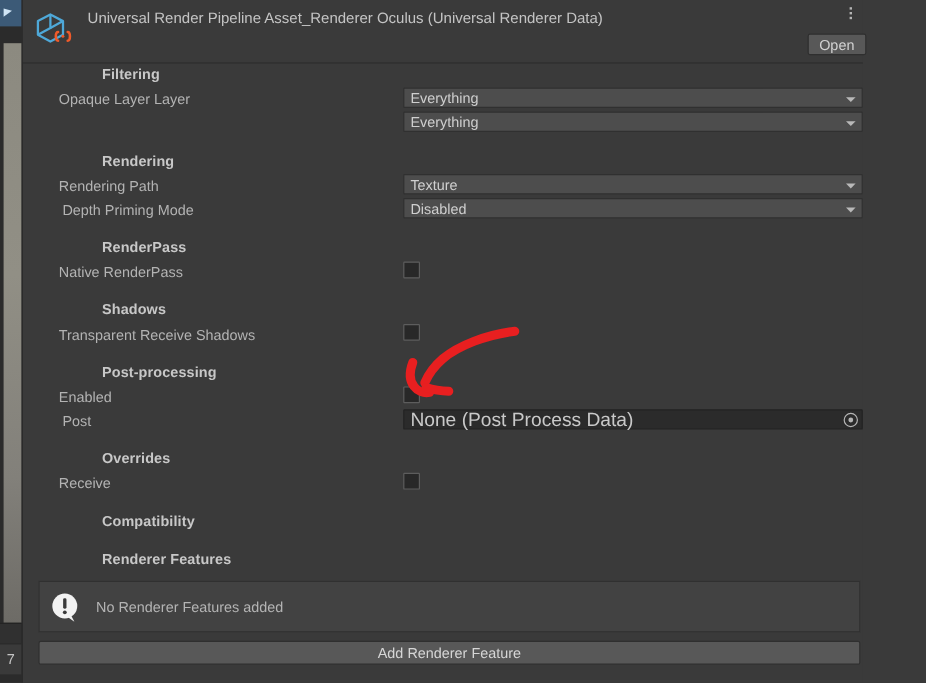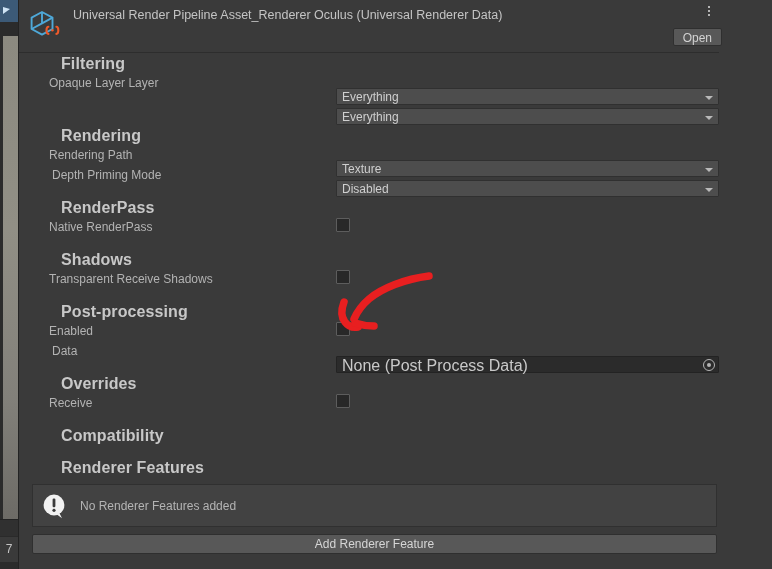--- a/index.html
+++ b/index.html
@@ -36,27 +36,27 @@
   .kebab{position:absolute;right:3px;top:6px;width:14px;height:16px;}
   .kebab i{display:block;width:2px;height:2px;background:#b5b5b5;margin:0 auto 2px auto;}
   .open-btn{position:absolute;right:-3px;top:28px;height:18px;padding:0 9px;
             background:#585858;border:1px solid #2f2f2f;border-radius:2px;
             color:#d2d2d2;font-size:12px;line-height:18px;box-sizing:border-box;}
   .hdr-rule{position:absolute;left:0;right:0;top:52px;height:1px;background:#2d2d2d;}
 
   
   .body{position:absolute;left:0;top:53px;right:0;bottom:0;}
   .row{position:relative;height:20px;}
-  .sect{position:absolute;left:6px;top:2px;font-size:16px;font-weight:bold;color:#c8c8c8;letter-spacing:.1px;padding-left:36px;}
+  .sect{position:absolute;left:30px;top:2px;font-size:12px;font-weight:bold;color:#c8c8c8;letter-spacing:.1px;padding-left:36px;}
   .lbl{position:absolute;top:3px;font-size:12px;color:#b3b3b3;white-space:nowrap;}
   .ind1{left:30px;}
   .ind2{left:33px;}
 
   
-  .fieldwrap{position:absolute;left:317px;right:0px;top:15px;height:17px;}
+  .fieldwrap{position:absolute;left:317px;right:0px;top:0;height:17px;}
 
   .dd{position:absolute;inset:0;background:#4d4d4d;border:1px solid #303030;border-radius:1px;box-sizing:border-box;}
   .dd .val{position:absolute;left:5px;top:1px;font-size:12px;color:#cfcfcf;line-height:15px;}
   .dd .chev{position:absolute;right:5px;top:7px;width:0;height:0;
             border-left:4px solid transparent;border-right:4px solid transparent;border-top:4px solid #b9b9b9;}
 
   .objf{position:absolute;inset:0;background:#2b2b2b;border:1px solid #232323;border-radius:1px;box-sizing:border-box;}
   .objf .val{position:absolute;left:5px;top:1px;font-size:16px;color:#c9c9c9;line-height:15px;}
   .objf .picker{position:absolute;right:3px;top:2px;width:12px;height:12px;border-radius:50%;
                 border:1.5px solid #b4b4b4;box-sizing:border-box;}
@@ -186,21 +186,21 @@
       <div class="gap"></div>
 
       <div class="row">
         <span class="sect">Post-processing</span>
       </div>
       <div class="row">
         <span class="lbl ind1">Enabled</span>
         <div class="cbx"></div>
       </div>
       <div class="row">
-        <span class="lbl ind2">Data</span>
+        <span class="lbl ind2">Post</span>
         <div class="fieldwrap">
           <div class="objf">
             <span class="val">None (Post Process Data)</span>
             <span class="picker"></span>
           </div>
         </div>
       </div>
       <div class="gap"></div>
 
       <div class="row">

